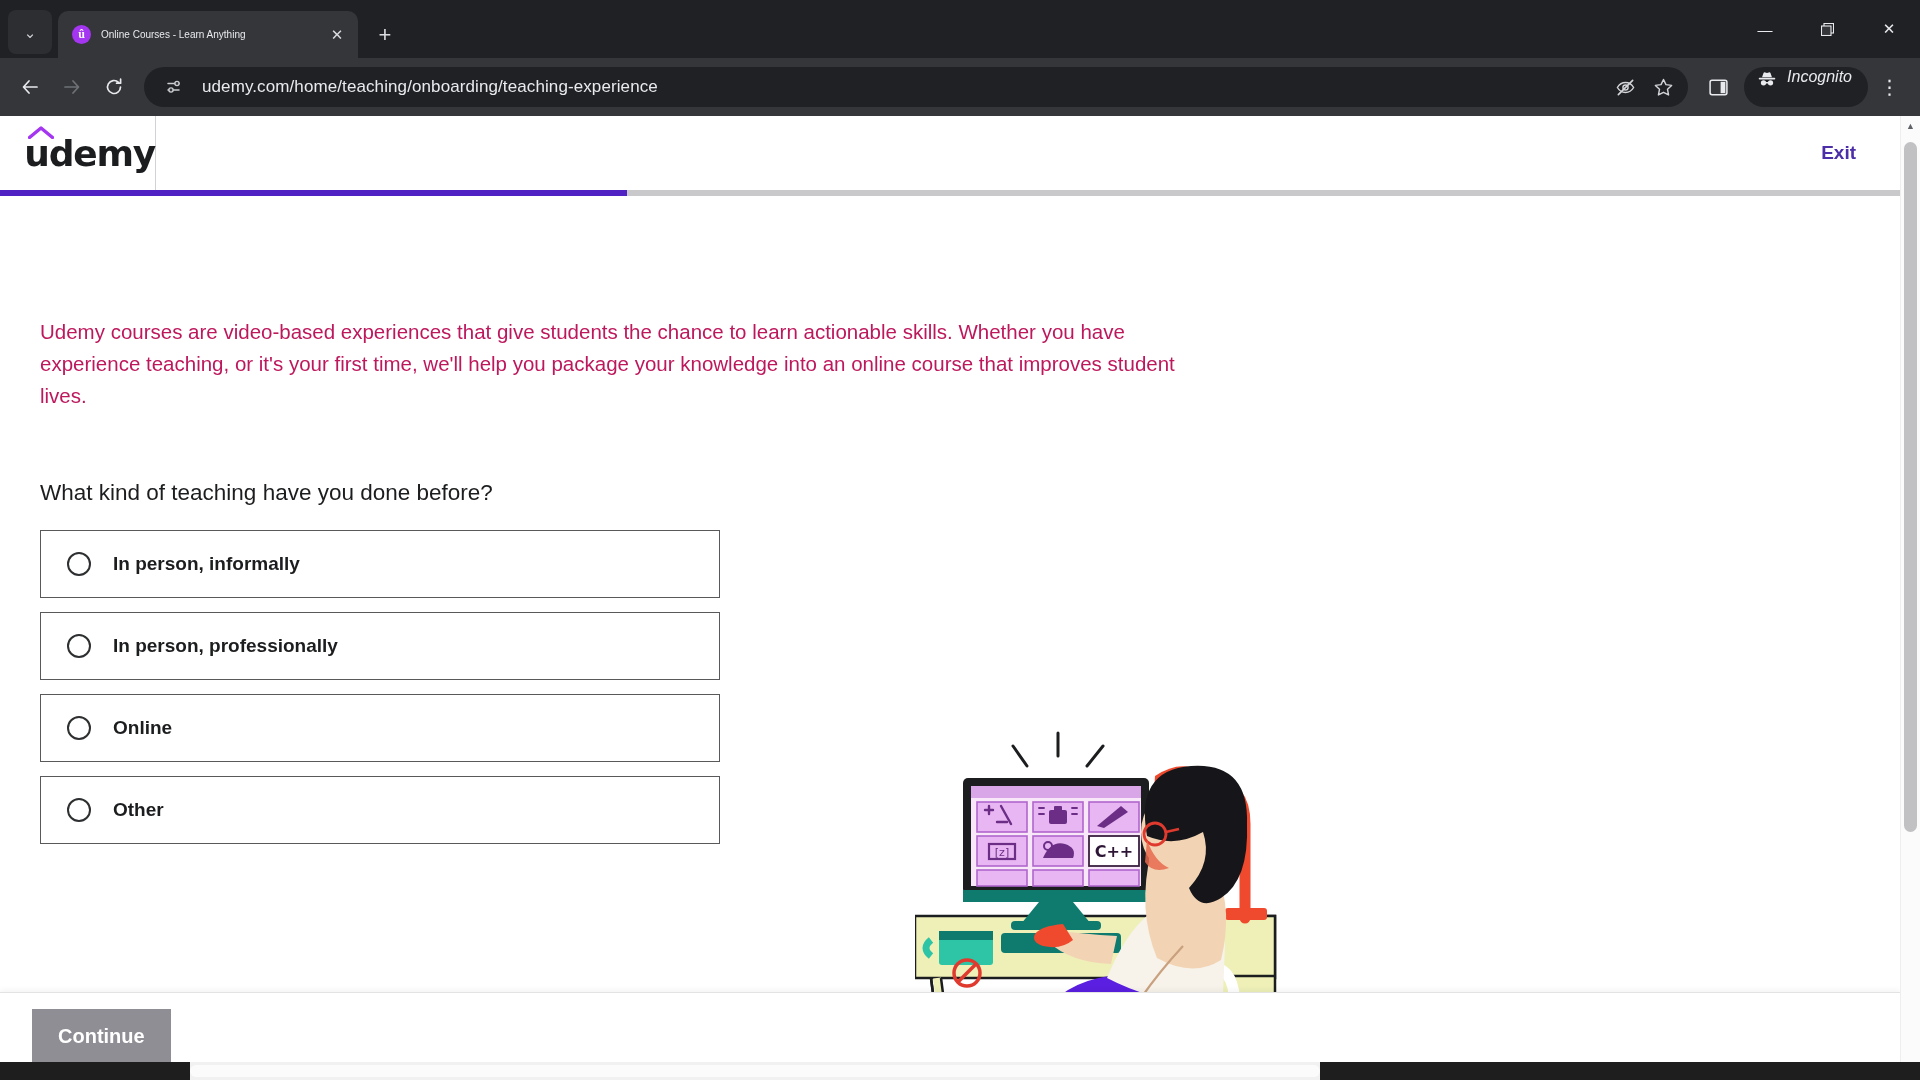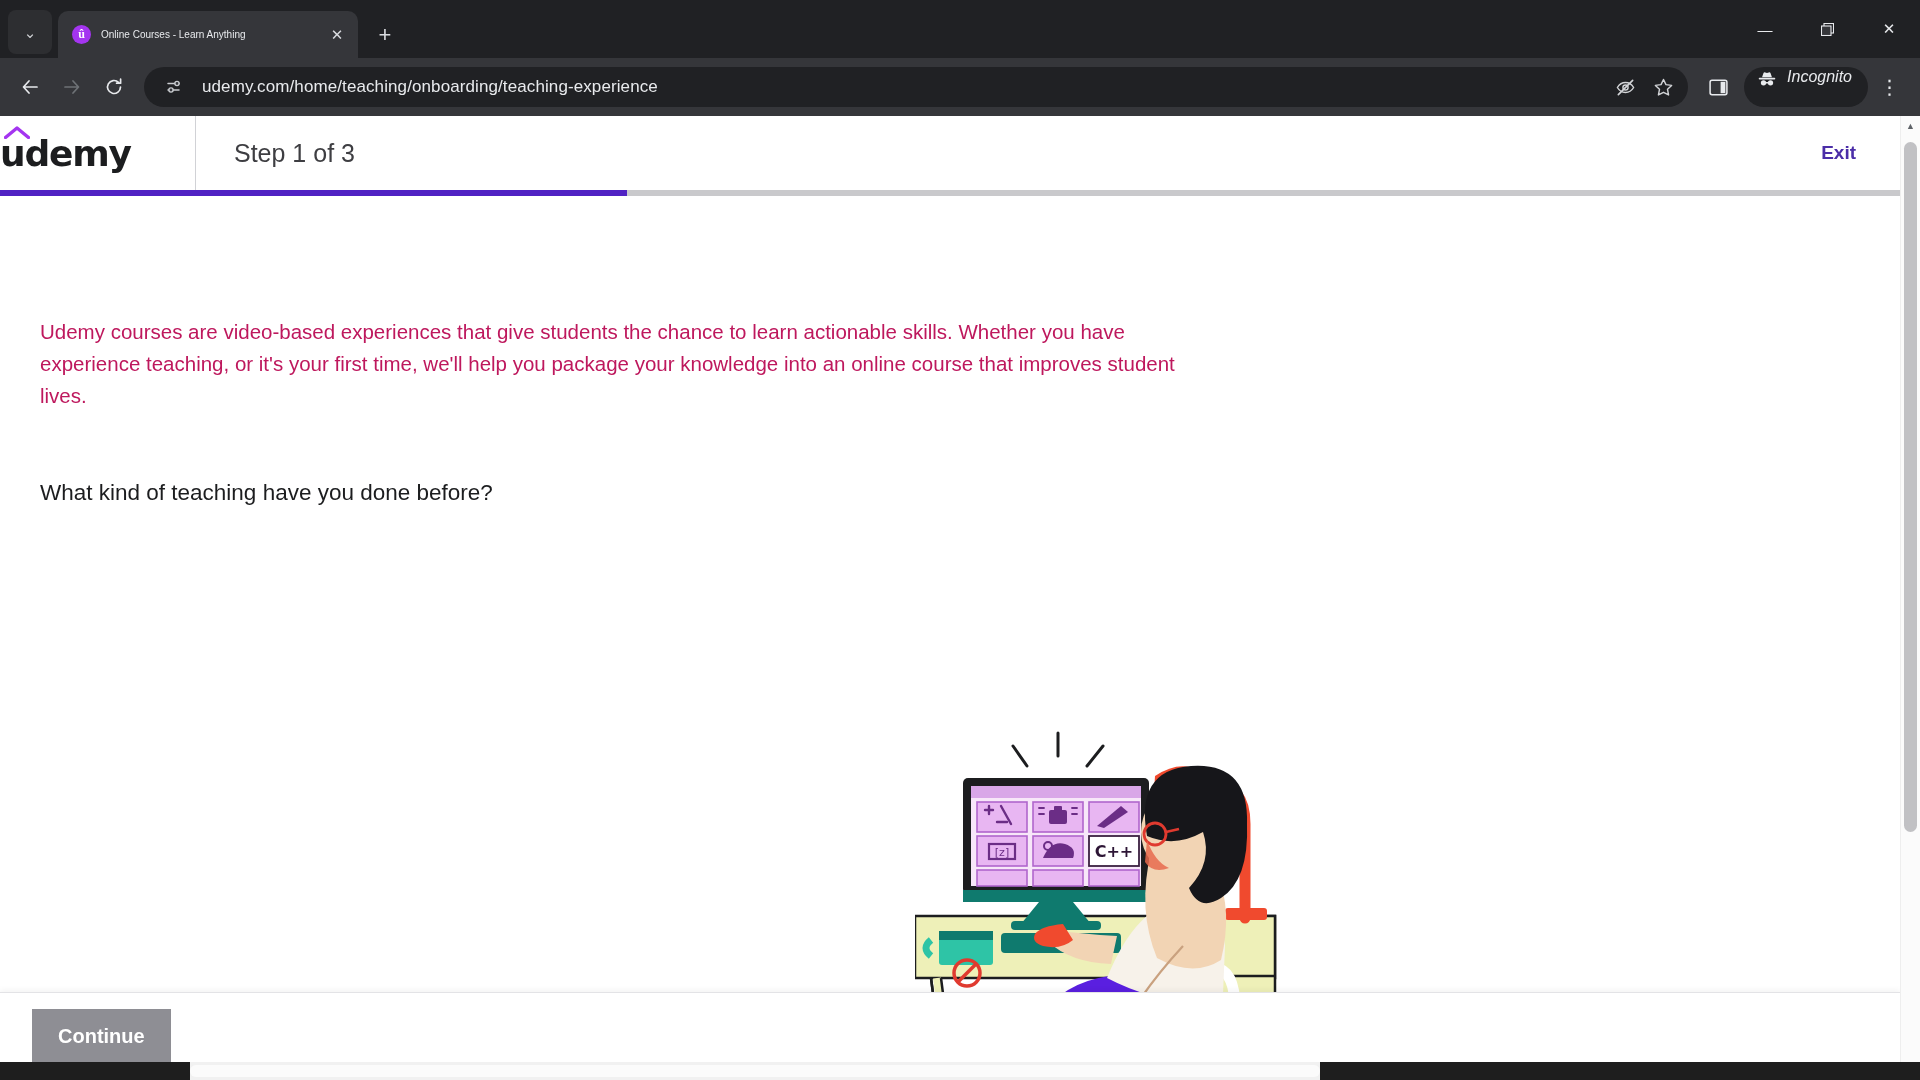--- a/index.html
+++ b/index.html
@@ -90,21 +90,21 @@
   
   .viewport { flex: 1; position: relative; background:#fff; overflow:hidden; display:flex; }
   .page { flex: 1; position: relative; background:#fff; overflow:hidden; }
 
   
   .site-header {
     height: 74px; background:#fff; display:flex; align-items:stretch;
     border-bottom: none; position:relative;
   }
   .logo-wrap {
-    width: 196px; display:flex; align-items:center; justify-content:flex-start;
+    width: 156px; display:flex; align-items:center; justify-content:flex-end;
     border-right: 1px solid #d1d2d6;
   }
   .udemy-logo { position:relative; display:inline-block; }
   .udemy-logo .word {
     font-family: "DejaVu Sans", sans-serif;
     font-weight: 700; font-size: 36px; color:#1c1d1f; letter-spacing:-1.2px;
   }
   .udemy-logo .arc {
     position:absolute; left: 4px; top: -7px; width: 26px; height: 13px;
   }
@@ -279,32 +279,49 @@
 
       <div class="site-header">
         <div class="logo-wrap">
           <span class="udemy-logo">
             <svg class="arc" viewBox="0 0 26 13">
               <path d="M1.5 11.5 L13 2 L24.5 11.5" fill="none" stroke="#a435f0" stroke-width="3.4" stroke-linecap="round" stroke-linejoin="round"></path>
             </svg>
             <span class="word">udemy</span>
           </span>
         </div>
-        <div class="step-label">Step 1 of 3</div>
         <div class="exit-link">Exit</div>
       </div>
 
       <div class="progress-track">
         <div class="progress-fill" id="progressFill" style="width: 33%; background: rgb(80, 34, 195);"></div>
       </div>
 
       <div class="content">
         <p class="intro">Udemy courses are video-based experiences that give students the chance to learn actionable skills. Whether you have experience teaching, or it's your first time, we'll help you package your knowledge into an online course that improves student lives.</p>
         <h2 class="question">What kind of teaching have you done before?</h2>
 
+        <div class="options">
+          <label class="option">
+            <span class="radio"></span>
+            <span class="option-label">In person, informally</span>
+          </label>
+          <label class="option">
+            <span class="radio"></span>
+            <span class="option-label">In person, professionally</span>
+          </label>
+          <label class="option">
+            <span class="radio"></span>
+            <span class="option-label">Online</span>
+          </label>
+          <label class="option">
+            <span class="radio"></span>
+            <span class="option-label">Other</span>
+          </label>
+        </div>
       </div>
 
       <div class="illus">
         <svg viewBox="0 0 460 360" width="460" height="360">
 
           <g stroke="#1c1d1f" stroke-width="3" stroke-linecap="round">
             <line x1="143" y1="28" x2="143" y2="5"></line>
             <line x1="112" y1="38" x2="98" y2="18"></line>
             <line x1="172" y1="38" x2="188" y2="18"></line>
           </g>

